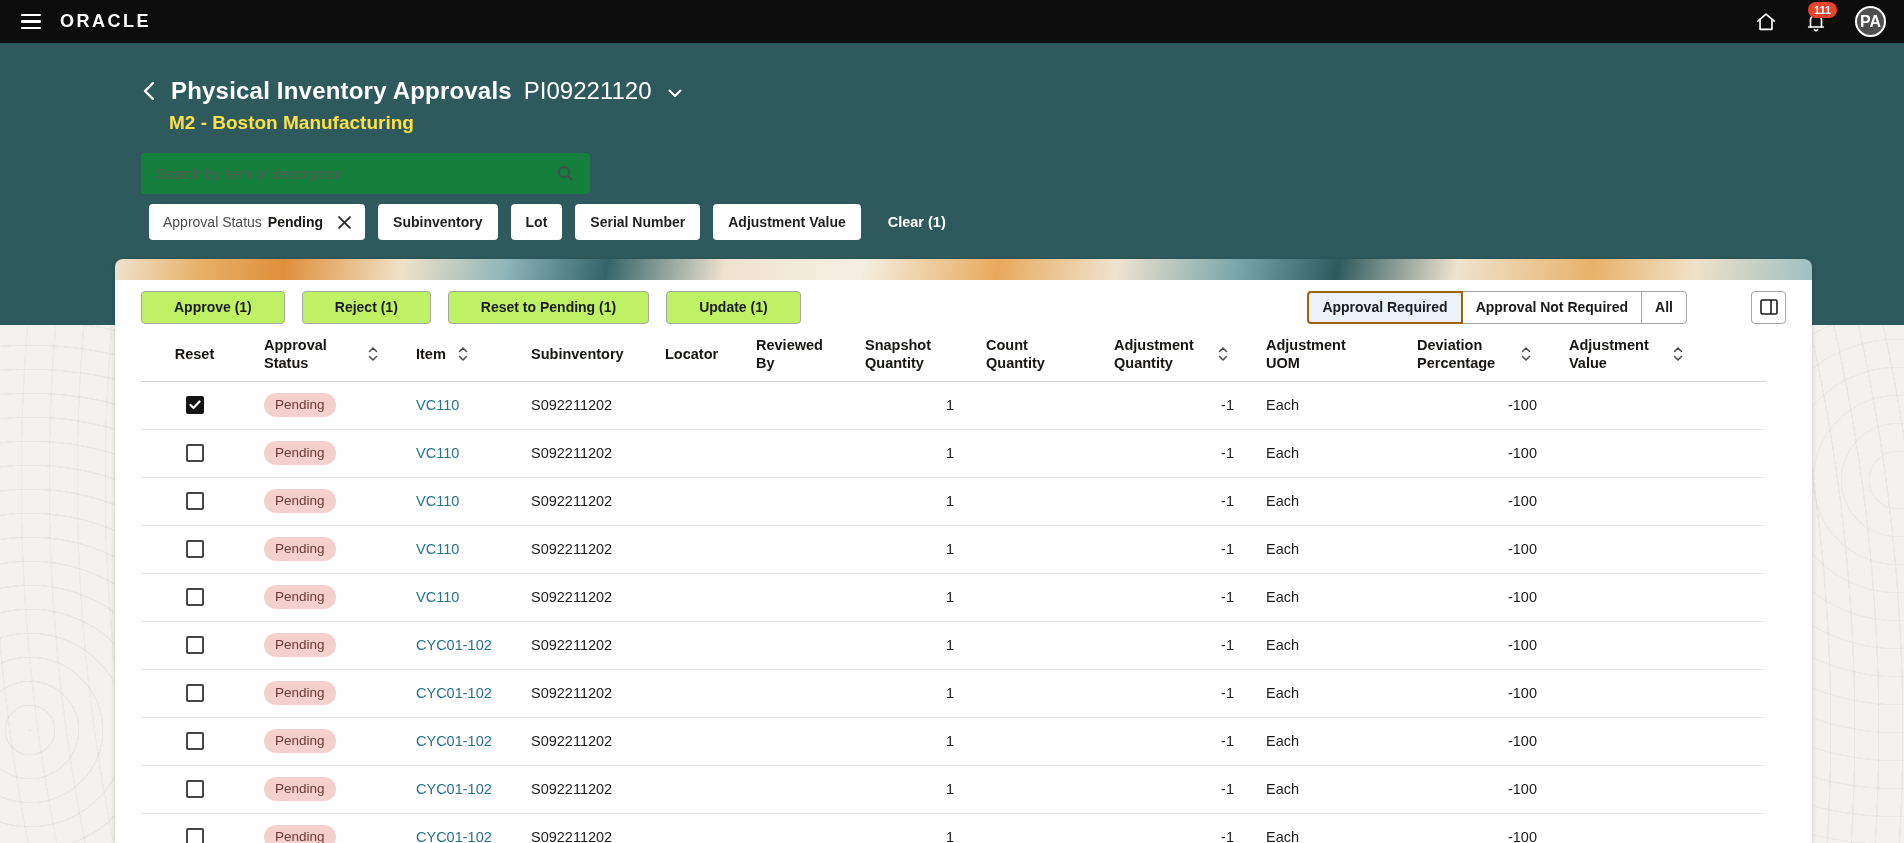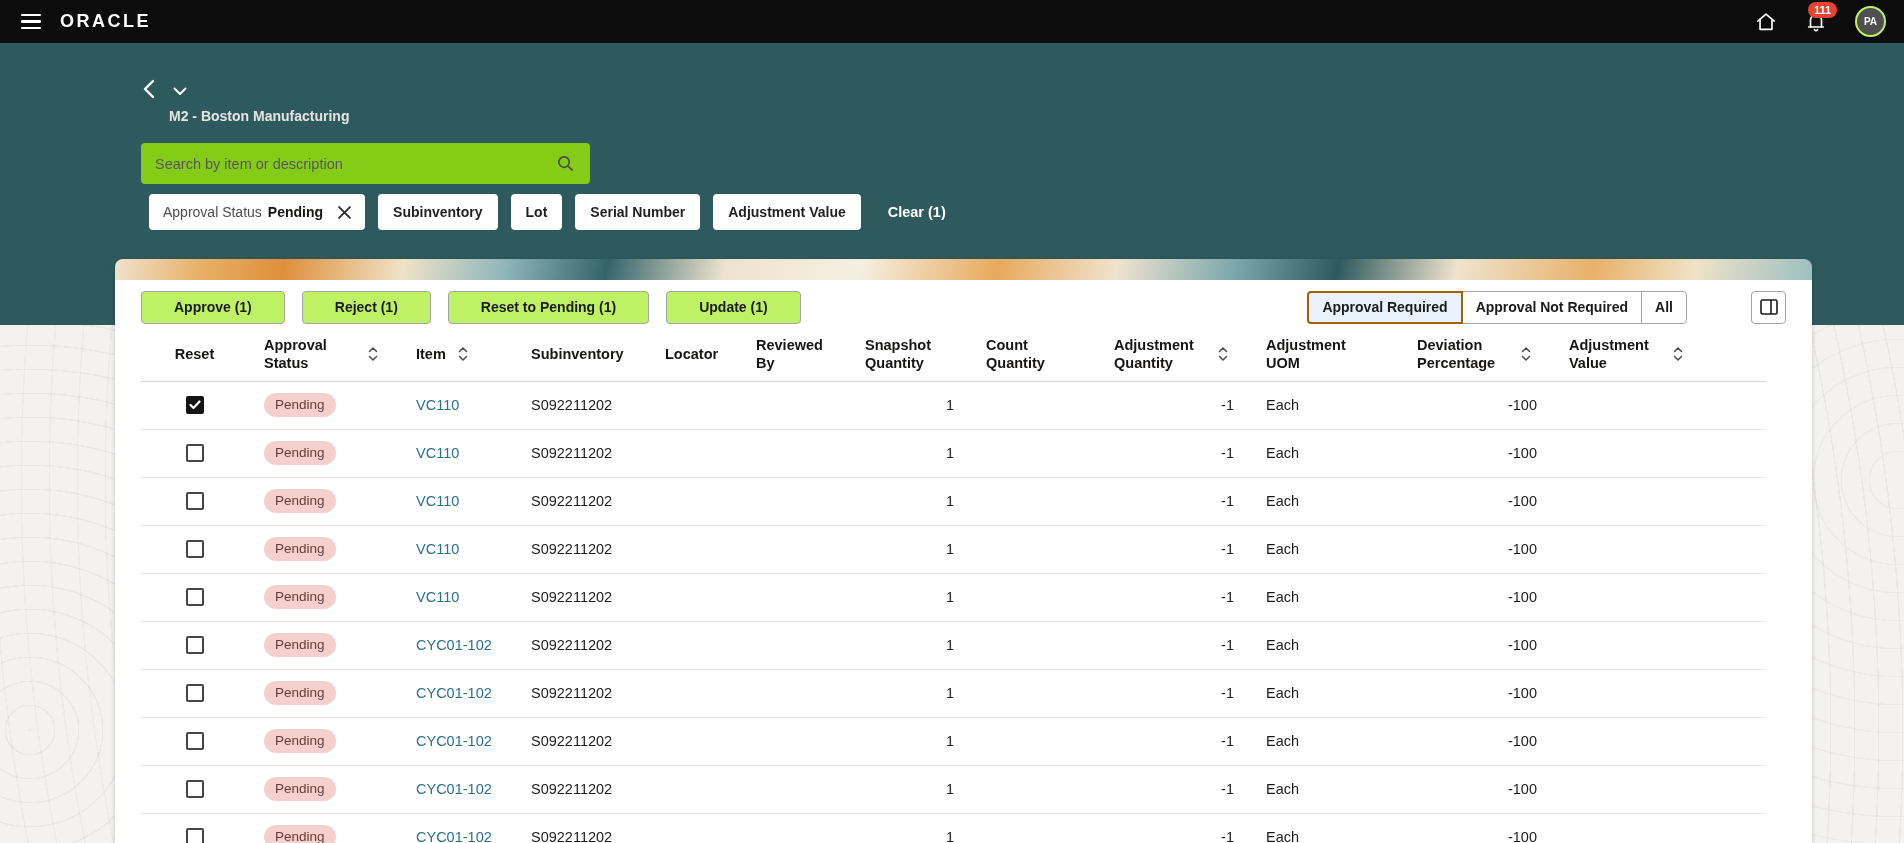--- a/index.html
+++ b/index.html
@@ -12,30 +12,30 @@
     position:relative;
   }
   
   .topbar{height:43px;background:#0c0c0c;display:flex;align-items:center;padding:0 12px;color:#fff;position:relative;z-index:6}
   .hamburger{width:40px;height:34px;display:flex;flex-direction:column;justify-content:center;gap:4px;background:none;border:none;cursor:pointer;padding:0 9px}
   .hamburger span{display:block;width:20px;height:2.4px;background:#fff;border-radius:1px}
   .brand{font-size:18px;font-weight:700;letter-spacing:2.5px;margin-left:8px;color:#fff}
   .topbar-right{margin-left:auto;display:flex;align-items:center;gap:28px;padding-right:6px}
   .icon-btn{background:none;border:none;cursor:pointer;position:relative;display:flex;align-items:center}
   .notif-badge{position:absolute;top:-9px;left:3px;background:#e8432e;color:#fff;font-size:11px;font-weight:700;border-radius:9px;padding:2px 6px;line-height:1.1}
-  .avatar{width:31px;height:31px;border-radius:50%;background:#4f4f4f;border:2px solid #bef264;color:#fff;font-size:10px;font-weight:700;display:flex;align-items:center;justify-content:center;cursor:pointer}
+  .avatar{width:31px;height:31px;border-radius:50%;background:#4f4f4f;border:2px solid #ffffff;color:#fff;font-size:16px;font-weight:700;display:flex;align-items:center;justify-content:center;cursor:pointer}
   
   .hero{height:282px;background:#2e5a5e;padding:34px 0 0 141px;position:relative;z-index:1}
   .title-row{display:flex;align-items:center;gap:14px}
   .back-btn{background:none;border:none;cursor:pointer;display:flex;padding:2px}
   .page-title{color:#fff;font-size:24px;font-weight:700;letter-spacing:.2px}
   .doc-number{color:#fff;font-size:24px;font-weight:400;margin-left:2px}
   .caret-btn{background:none;border:none;cursor:pointer;display:flex;margin-left:2px;margin-top:4px}
-  .subtitle{color:#e5e5e5;font-size:14px;font-weight:700;margin:7px 0 12px 28px}
-  .search-box{margin-top:19px;width:449px;height:41px;background:#84cc16;border-radius:4px;display:flex;align-items:center;padding:0 13px 0 14px}
+  .subtitle{color:#fde047;font-size:19px;font-weight:700;margin:7px 0 12px 28px}
+  .search-box{margin-top:19px;width:449px;height:41px;background:#15803d;border-radius:4px;display:flex;align-items:center;padding:0 13px 0 14px}
   .search-input{flex:1;border:none;outline:none;font-size:14.5px;color:#1b1b1b;font-family:inherit;background:transparent}
   .search-input::placeholder{color:#575757}
   .chips-row{display:flex;align-items:center;gap:13px;margin-top:10px}
   .chip-active{height:36px;background:#fff;border-radius:4px;display:flex;align-items:center;padding:0 11px 0 14px;gap:6px;border:none;cursor:pointer}
   .chip-active .lbl{font-size:14px;color:#4d4d4d}
   .chip-active .val{font-size:14px;font-weight:700;color:#161513}
   .chip-x{background:none;border:none;cursor:pointer;display:flex;padding:3px;margin-left:6px}
   .chip{height:36px;background:#fff;border:none;border-radius:4px;padding:0 15px;font-size:14px;font-weight:600;color:#1f1f1f;font-family:inherit;cursor:pointer}
   .clear-btn{background:none;border:none;color:#fff;font-size:14.5px;font-weight:700;font-family:inherit;margin-left:14px;cursor:pointer}
   
@@ -98,20 +98,24 @@
   </div>
 </header>
 
 <section class="hero">
   <div class="title-row">
     <button class="back-btn">
       <svg viewBox="0 0 12 20" width="12" height="20" fill="none" stroke="#fff" stroke-width="2.4" stroke-linecap="round" stroke-linejoin="round">
           <polyline points="10,2 2,10 10,18"></polyline>
         </svg>
     </button>
+    <h1 style="display:flex;align-items:center;gap:10px">
+      <span class="page-title">Physical Inventory Approvals</span>
+      <span class="doc-number">PI09221120</span>
+    </h1>
     <button class="caret-btn">
       <svg viewBox="0 0 14 9" width="14" height="9" fill="none" stroke="#fff" stroke-width="2" stroke-linecap="round" stroke-linejoin="round">
           <polyline points="1.5,1.5 7,7 12.5,1.5"></polyline>
         </svg>
     </button>
   </div>
   <div class="subtitle">M2 - Boston Manufacturing</div>
 
   <div class="search-box">
     <input class="search-input" type="text" placeholder="Search by item or description" style="">

